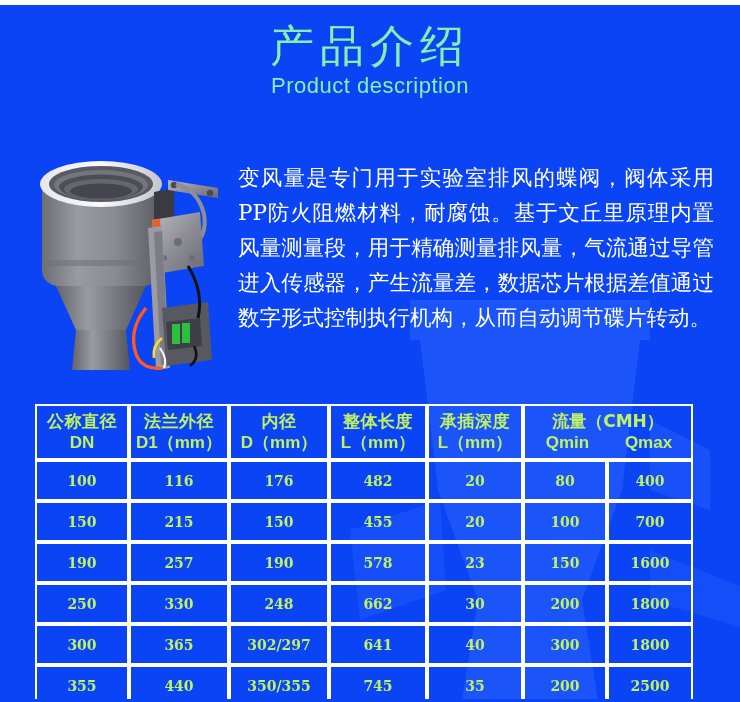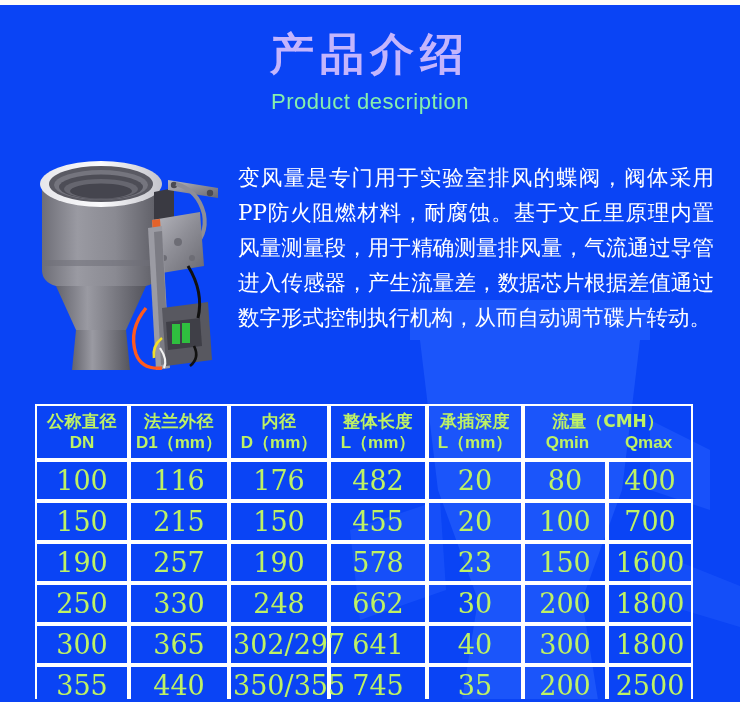--- a/index.html
+++ b/index.html
@@ -12,23 +12,23 @@
   #page{position:absolute;inset:0;background:#0a44f5;overflow:hidden;}
   .edge-top{position:absolute;left:0;top:0;width:740px;height:5px;background:#fdfdf8;z-index:40;}
   .edge-bottom{position:absolute;left:0;bottom:0;width:740px;height:3px;background:#0a44f5;z-index:40;}
 
   
   .watermark{position:absolute;right:-10px;top:300px;width:400px;height:400px;z-index:0;opacity:.55;}
 
   
   .header{position:absolute;left:0;top:5px;width:740px;height:108px;z-index:10;text-align:center;}
   .title-cn{
-    margin:8px;padding-top:18px;
+    margin:0;padding-top:18px;
     font-family:"DejaVu Sans","Liberation Sans",sans-serif;
-    font-size:44px;font-weight:700;letter-spacing:6px;color:#c4b5fd;line-height:1.05;
+    font-size:44px;font-weight:400;letter-spacing:6px;color:#86efac;line-height:1.05;
   }
   .title-en{
     margin:0;padding-top:4px;
     font-size:22px;font-weight:400;letter-spacing:.5px;color:#86efac;
   }
 
   
   .photo{position:absolute;left:22px;top:132px;width:220px;height:240px;z-index:12;}
   .photo svg{display:block;}
 
@@ -49,23 +49,23 @@
   }
   table.spec th,table.spec td{
     border:2px solid #ffffff;
     color:#bef264;text-align:center;vertical-align:middle;
     background:transparent;
   }
   table.spec th{
     height:52px;padding:0 2px;font-weight:700;
   }
   table.spec td{
-    height:37px;padding:0 2px;font-weight:400;
+    height:37px;padding:0 13px;font-weight:700;
     font-family:"DejaVu Serif","Liberation Serif",serif;
-    font-size:27px;
+    font-size:14px;
   }
   .hdr-cn{
     display:block;font-family:"DejaVu Sans","Liberation Sans",sans-serif;
     font-size:17px;font-weight:700;line-height:22px;letter-spacing:.5px;
   }
   .hdr-en{
     display:block;font-family:"Liberation Sans","DejaVu Sans",sans-serif;
     font-size:17px;font-weight:700;line-height:22px;
   }
   .flow-top{

